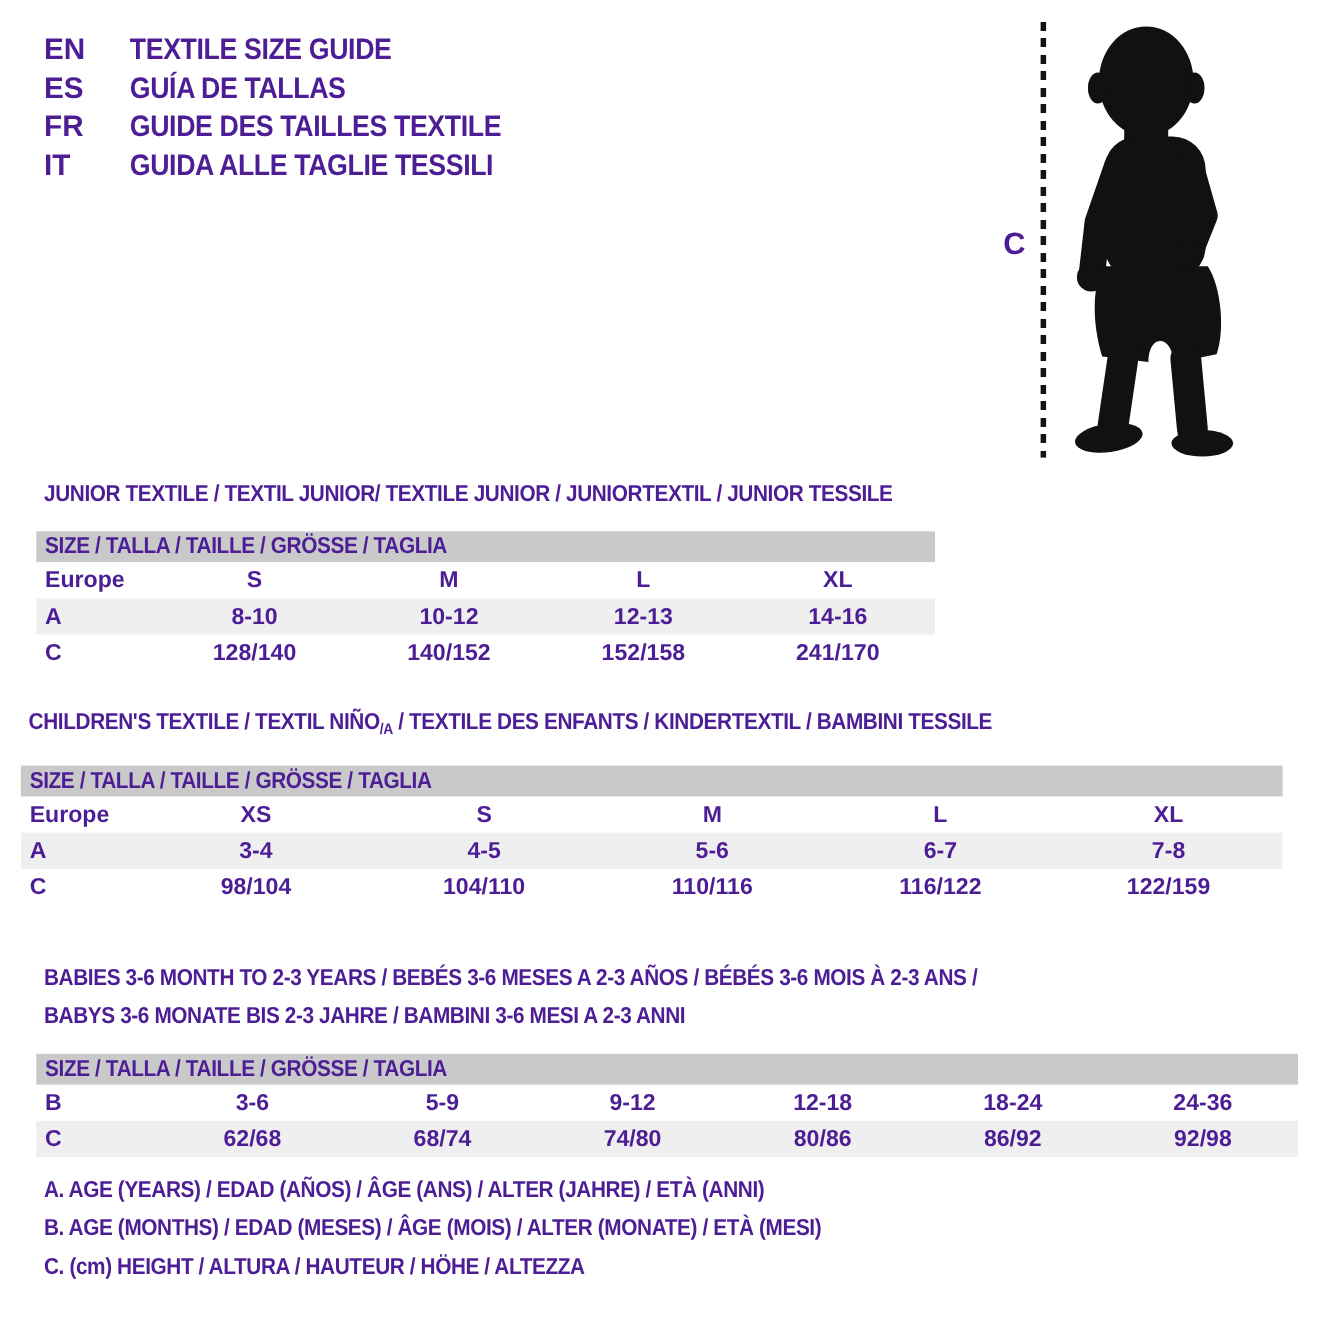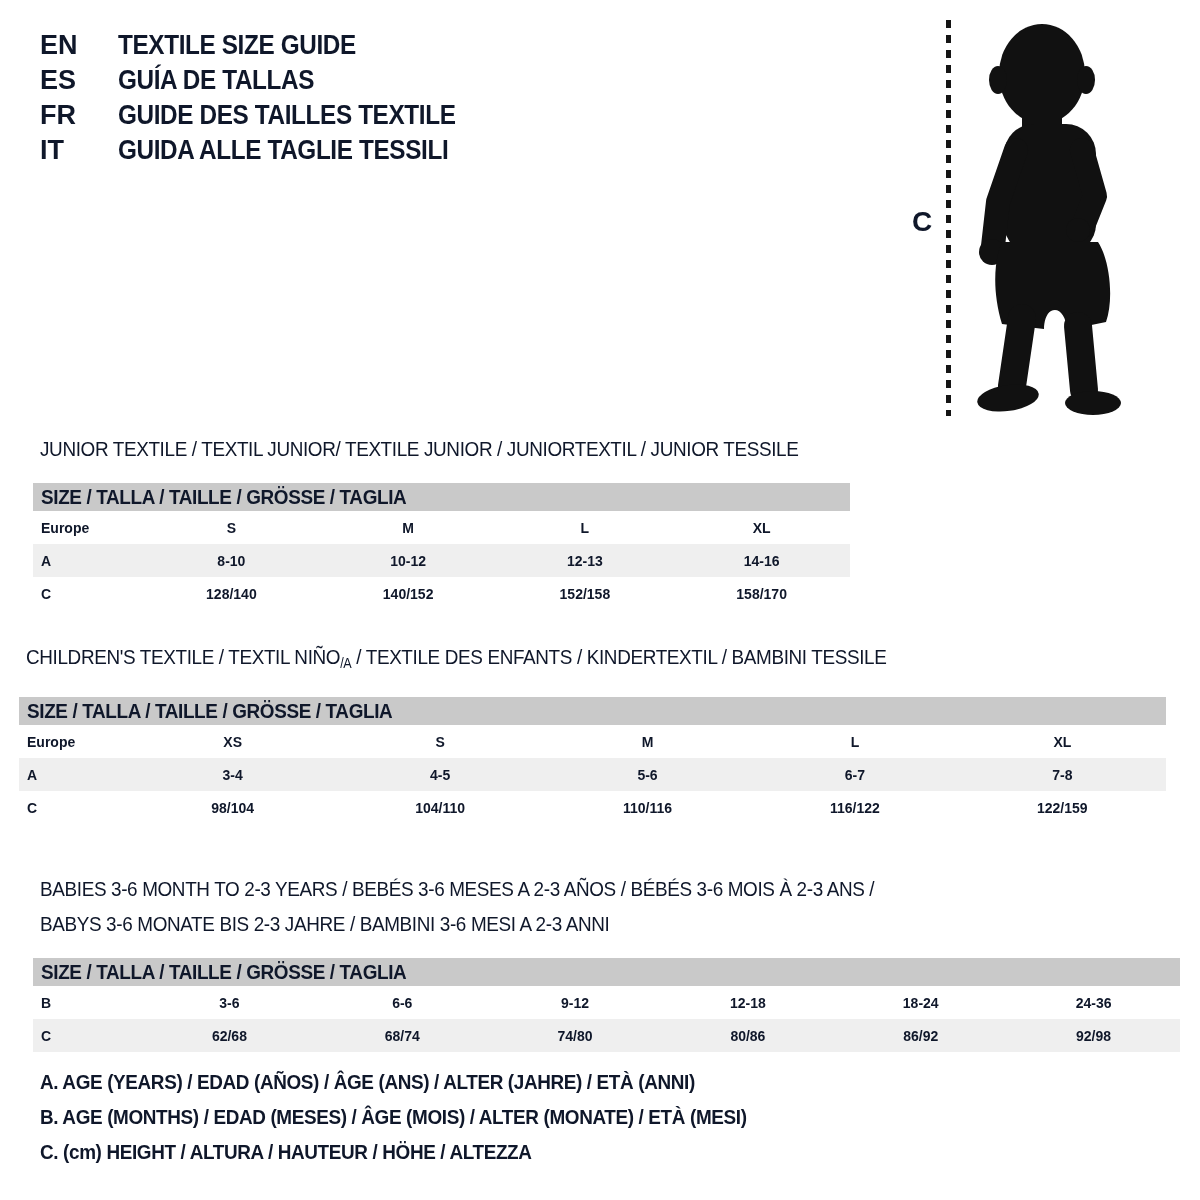--- a/index.html
+++ b/index.html
@@ -2,21 +2,21 @@
 <html><head>
 <meta charset="utf-8">
 <style>
   html, body { margin: 0; padding: 0; background: #ffffff; }
   .page {
     position: relative;
     width: 1200px;
     height: 1200px;
     background: #ffffff;
     font-family: "Liberation Sans", sans-serif;
-    color: #0f172a;
+    color: #4c1d95;
     overflow: hidden;
   }
   .cond {
     display: inline-block;
     transform: scaleX(0.9);
     transform-origin: 0 50%;
     letter-spacing: -0.4px;
     white-space: nowrap;
   }
   
@@ -28,32 +28,32 @@
   .dash-line {
     position: absolute; left: 946px; top: 20px; width: 5px; height: 396px;
     background: repeating-linear-gradient(to bottom, #141414 0 8px, transparent 8px 15px);
   }
   .silhouette { position: absolute; left: 962px; top: 16px; }
   
   .section { position: absolute; }
   #sec-junior   { left: 33px; top: 437px; width: 817px; }
   #sec-children { left: 19px; top: 645px; width: 1147px; }
   #sec-babies   { left: 33px; top: 843px; width: 1147px; }
-  .sec-title { font-size: 21px; font-weight: 400; line-height: 23px; margin-left: 7px; }
+  .sec-title { font-size: 21px; font-weight: 700; line-height: 23px; margin-left: 7px; }
   .sec-title.two-line { line-height: 35px; margin-top: 28px; }
   .size-bar {
     height: 28px; background: #c9c9c9;
     display: flex; align-items: center;
     padding-left: 8px; box-sizing: border-box;
     font-size: 21px; font-weight: 700;
   }
   .gap-junior   { height: 23px; }
   .gap-children { height: 22px; }
   .gap-babies   { height: 17px; }
-  .trow { display: flex; align-items: center; height: 33px; font-size: 14px; font-weight: 700; }
+  .trow { display: flex; align-items: center; height: 33px; font-size: 21px; font-weight: 700; }
   .trow.shaded { background: #efefef; }
   .tlabel { flex: 0 0 110px; padding-left: 8px; box-sizing: border-box; }
   .tcell { flex: 1; text-align: center; }
   .sub { font-size: 14px; vertical-align: -4px; }
   
   .legend { position: absolute; left: 40px; top: 1064px; font-size: 21px; font-weight: 700; line-height: 35px; }
 </style>
 </head>
 <body>
 
@@ -117,21 +117,21 @@
       <span class="tcell">8-10</span>
       <span class="tcell">10-12</span>
       <span class="tcell">12-13</span>
       <span class="tcell">14-16</span>
     </div>
     <div class="trow">
       <span class="tlabel">C</span>
       <span class="tcell">128/140</span>
       <span class="tcell">140/152</span>
       <span class="tcell">152/158</span>
-      <span class="tcell">158/170</span>
+      <span class="tcell">241/170</span>
     </div>
   </div>
 
   <div class="section" id="sec-children">
     <div class="sec-title">
       <span class="cond">
         <span>CHILDREN'S TEXTILE / TEXTIL NIÑO</span><span class="sub">/A</span><span> / TEXTILE DES ENFANTS / KINDERTEXTIL / BAMBINI TESSILE</span>
       </span>
     </div>
     <div class="gap-children"></div>
@@ -169,21 +169,21 @@
       <div><span class="cond">BABIES 3-6 MONTH TO 2-3 YEARS / BEBÉS 3-6 MESES A 2-3 AÑOS / BÉBÉS 3-6 MOIS À 2-3 ANS /</span></div>
       <div><span class="cond">BABYS 3-6 MONATE BIS 2-3 JAHRE / BAMBINI 3-6 MESI A 2-3 ANNI</span></div>
     </div>
     <div class="gap-babies"></div>
     <div class="size-bar">
       <span class="cond">SIZE / TALLA / TAILLE / GRÖSSE / TAGLIA</span>
     </div>
     <div class="trow">
       <span class="tlabel">B</span>
       <span class="tcell">3-6</span>
-      <span class="tcell">6-6</span>
+      <span class="tcell">5-9</span>
       <span class="tcell">9-12</span>
       <span class="tcell">12-18</span>
       <span class="tcell">18-24</span>
       <span class="tcell">24-36</span>
     </div>
     <div class="trow shaded">
       <span class="tlabel">C</span>
       <span class="tcell">62/68</span>
       <span class="tcell">68/74</span>
       <span class="tcell">74/80</span>

